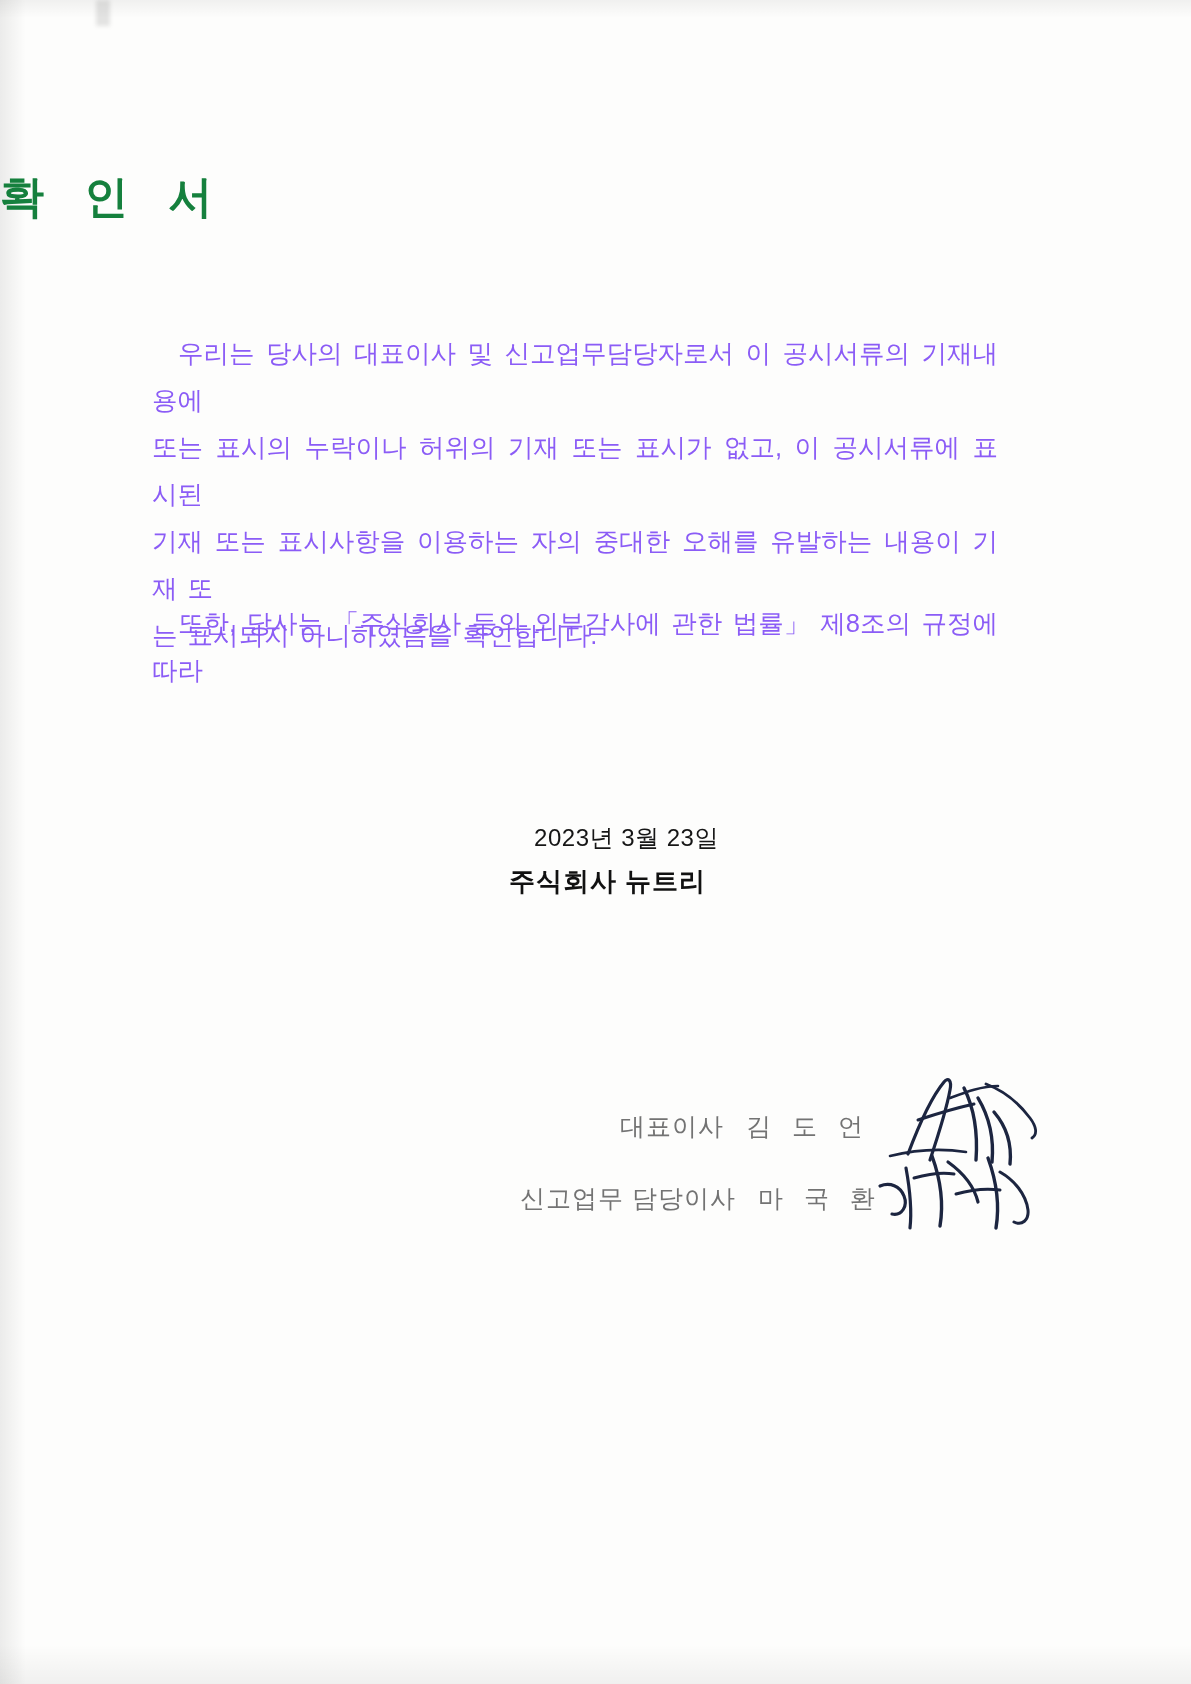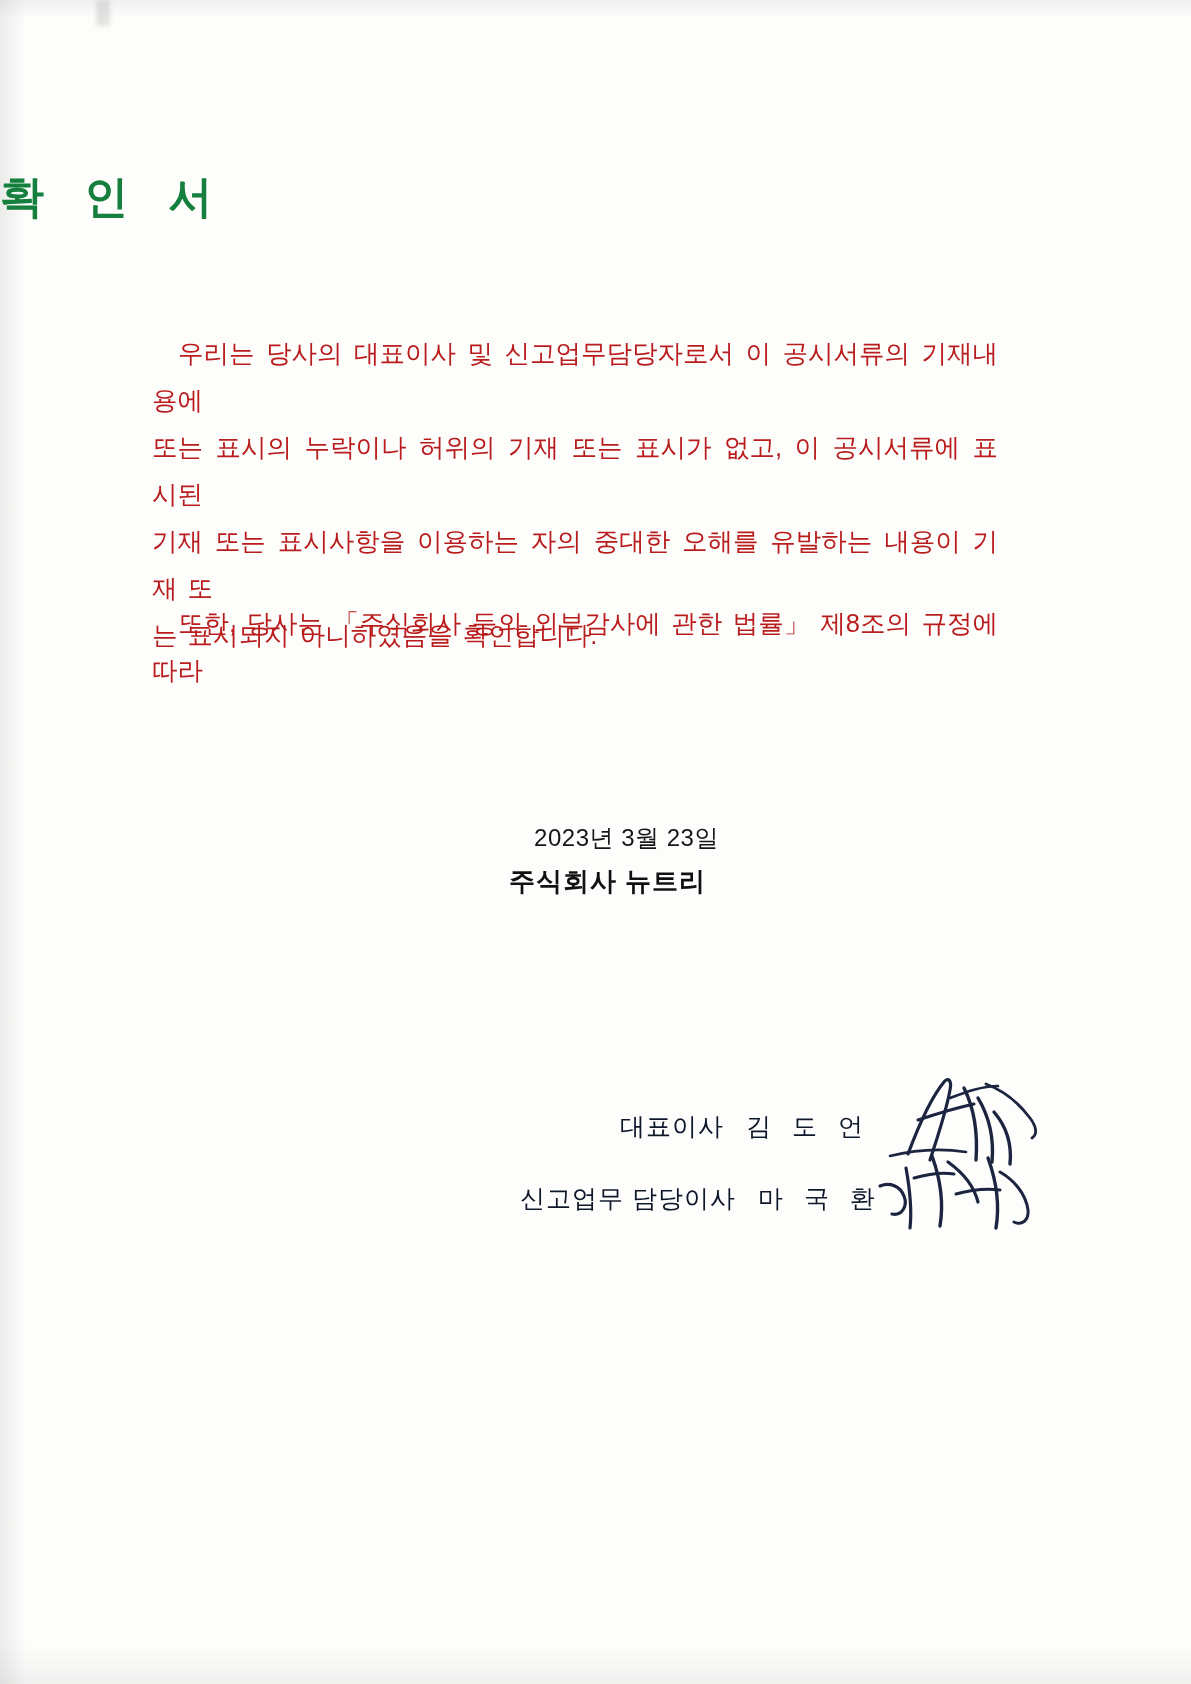--- a/index.html
+++ b/index.html
@@ -68,21 +68,21 @@
   }
 
   .body-block {
     position: absolute;
     left: 152px;
     width: 846px;
     font-size: 25.5px;
     line-height: 47px;
     text-align: justify;
     text-justify: inter-word;
-    color: #b91c1c;
+    color: #8b5cf6;
     font-family: "Liberation Sans", "DejaVu Sans", sans-serif;
     font-weight: 400;
     word-spacing: 3px;
   }
   .para-1 { top: 330px; }
   .para-1 .first-line { text-indent: 26px; }
   .para-2 { top: 600px; }
   .para-2 .first-line { text-indent: 26px; }
 
   .para-line {
@@ -126,21 +126,21 @@
     top: 1090px;
     width: 520px;
   }
   .sig-row {
     position: relative;
     height: 72px;
     display: flex;
     align-items: center;
     font-family: "Liberation Sans", "DejaVu Sans", sans-serif;
     font-size: 25px;
-    color: #0f172a;
+    color: #737373;
   }
   .sig-row .role {
     white-space: nowrap;
     letter-spacing: 1px;
   }
   .sig-row .person {
     white-space: nowrap;
     letter-spacing: 7px;
     margin-left: 22px;
   }

